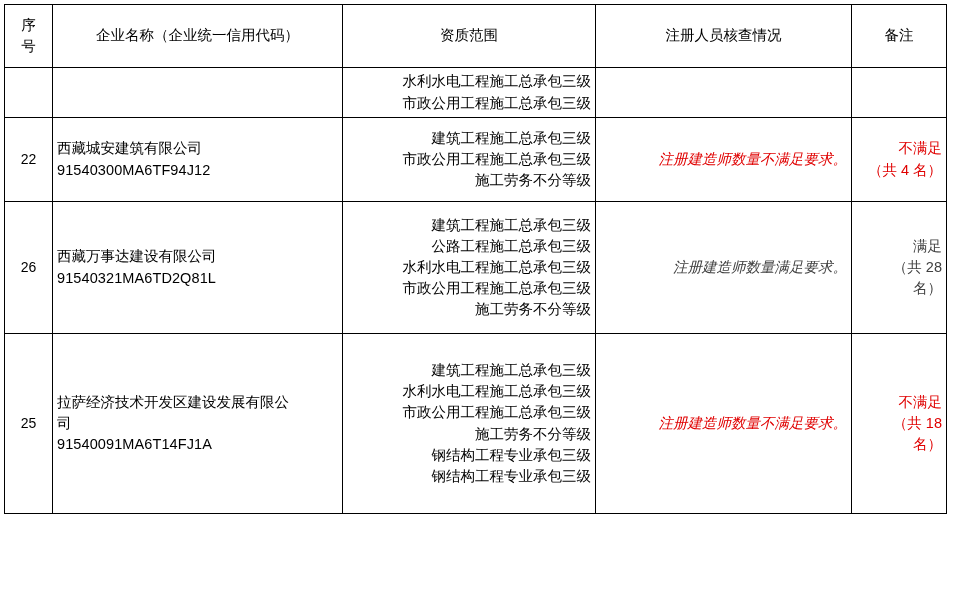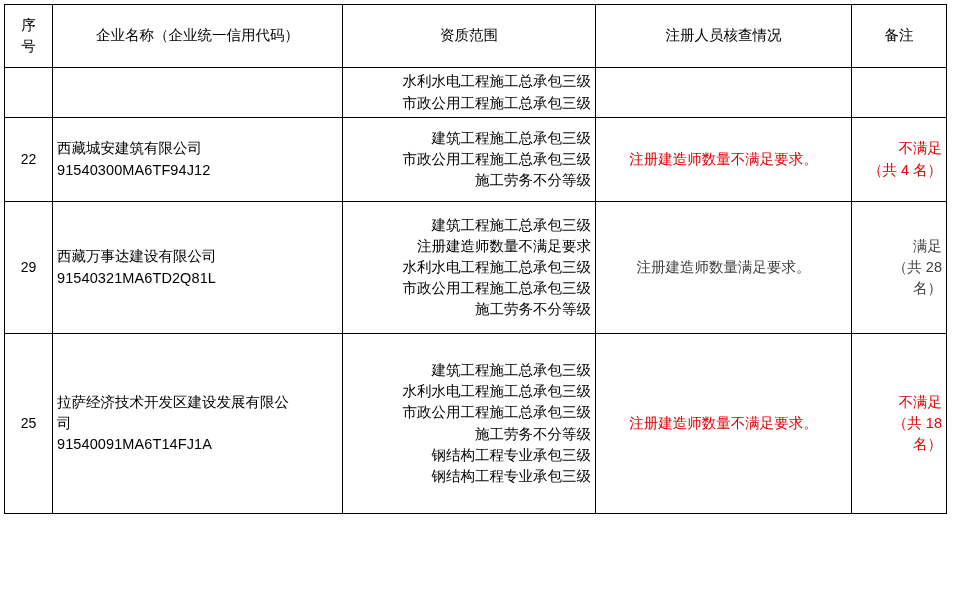--- a/index.html
+++ b/index.html
@@ -63,21 +63,22 @@
   td.name .ln.code {
     letter-spacing: 0.1px;
   }
   td.scope {
     text-align: right;
   }
   td.scope .ln {
     display: block;
   }
   td.check {
-    text-align: center;
+    text-align: right;
+    font-style: italic;
   }
   td.remark {
     text-align: right;
   }
   td.remark .ln {
     display: block;
   }
   .red {
     color: #e00000;
   }
@@ -139,28 +140,28 @@
           <span class="ln">施工劳务不分等级</span>
         </td>
         <td class="check red">注册建造师数量不满足要求。</td>
         <td class="remark red">
           <span class="ln">不满足</span>
           <span class="ln">（共 4 名）</span>
         </td>
       </tr>
 
       <tr class="row-tall-23">
-        <td class="seq">29</td>
+        <td class="seq">26</td>
         <td class="name">
           <span class="ln">西藏万事达建设有限公司</span>
           <span class="ln code">91540321MA6TD2Q81L</span>
         </td>
         <td class="scope">
           <span class="ln">建筑工程施工总承包三级</span>
-          <span class="ln">注册建造师数量不满足要求</span>
+          <span class="ln">公路工程施工总承包三级</span>
           <span class="ln">水利水电工程施工总承包三级</span>
           <span class="ln">市政公用工程施工总承包三级</span>
           <span class="ln">施工劳务不分等级</span>
         </td>
         <td class="check black">注册建造师数量满足要求。</td>
         <td class="remark black">
           <span class="ln">满足</span>
           <span class="ln">（共 28</span>
           <span class="ln">名）</span>
         </td>

